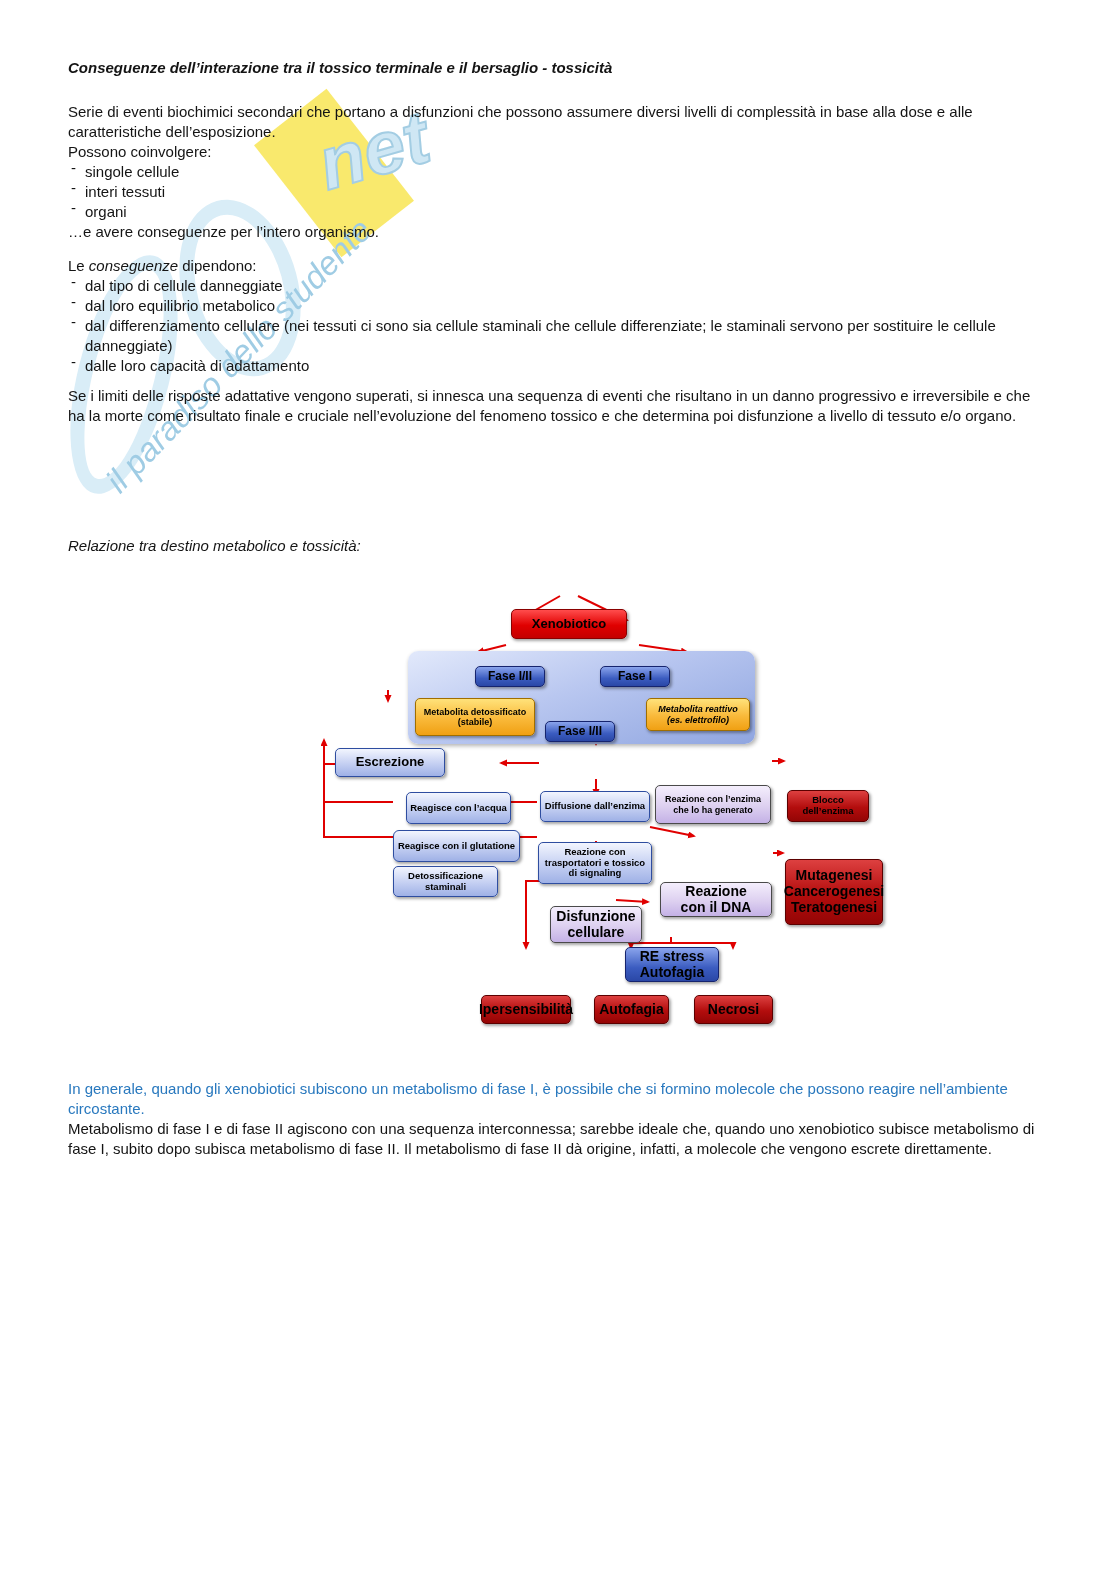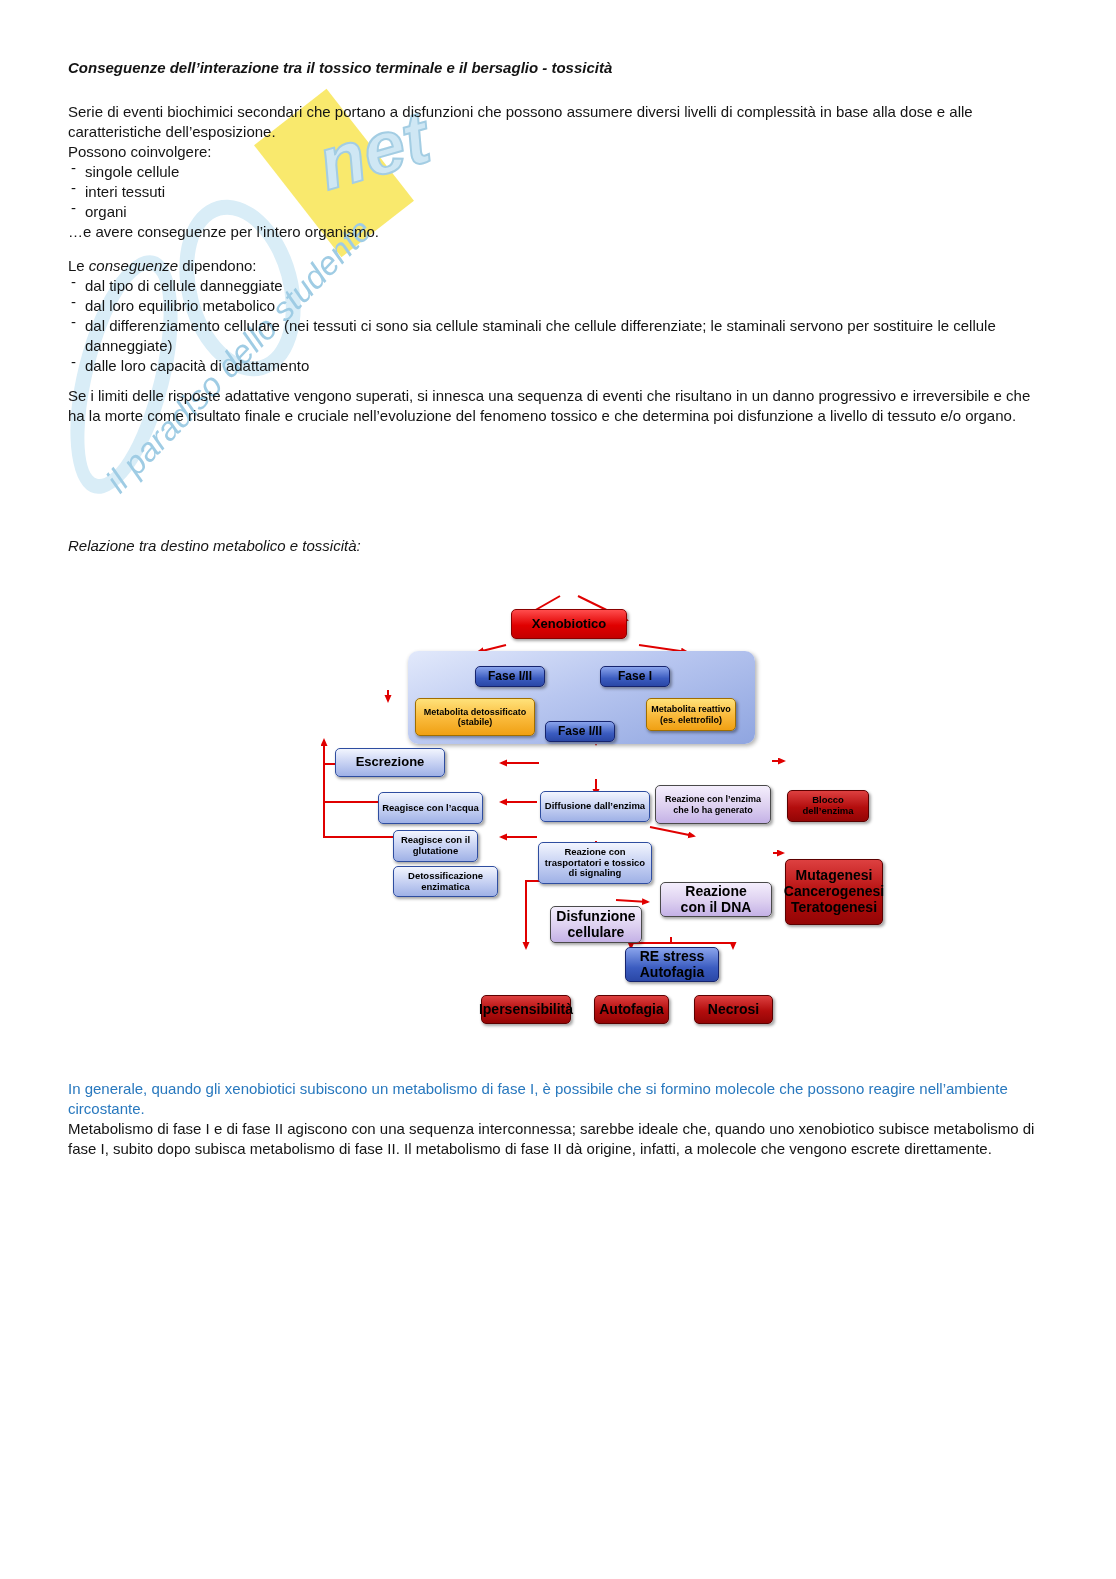--- a/index.html
+++ b/index.html
@@ -120,30 +120,30 @@
     </g>
   </svg>
 
   <div>
     <div class="node box-panel" style="left:408px;top:607px;width:347px;min-height:93px;z-index:2;"></div>
 
     <div class="node box-red" style="left:511px;top:565px;width:116px;min-height:30px;">Xenobiotico</div>
     <div class="node box-blue" style="left:475px;top:622px;width:70px;min-height:21px;">Fase I/II</div>
     <div class="node box-blue" style="left:600px;top:622px;width:70px;min-height:21px;">Fase I</div>
     <div class="node box-orange" style="left:415px;top:654px;width:120px;min-height:38px;">Metabolita detossificato (stabile)</div>
-    <div class="node box-orange" style="left:646px;top:654px;width:90px;min-height:33px;">Metabolita reattivo (es. elettrofilo)</div>
+    <div class="node box-orange" style="left:646px;top:654px;width:104px;min-height:33px;font-style:italic;">Metabolita reattivo (es. elettrofilo)</div>
     <div class="node box-blue" style="left:545px;top:677px;width:70px;min-height:21px;">Fase I/II</div>
     <div class="node box-lightblue fs13" style="left:335px;top:704px;width:110px;min-height:29px;">Escrezione</div>
-    <div class="node box-lightblue" style="left:378px;top:748px;width:105px;min-height:32px;">Reagisce con l’acqua</div>
+    <div class="node box-lightblue" style="left:406px;top:748px;width:105px;min-height:32px;">Reagisce con l’acqua</div>
     <div class="node box-lightblue" style="left:540px;top:747px;width:110px;min-height:31px;">Diffusione dall’enzima</div>
     <div class="node box-purple" style="left:655px;top:741px;width:116px;min-height:39px;">Reazione con l’enzima che lo ha generato</div>
     <div class="node box-darkred" style="left:787px;top:746px;width:82px;min-height:32px;">Blocco dell’enzima</div>
-    <div class="node box-lightblue" style="left:393px;top:786px;width:85px;min-height:32px;">Reagisce con il glutatione</div>
+    <div class="node box-lightblue" style="left:393px;top:786px;width:127px;min-height:32px;border-radius:6px;">Reagisce con il glutatione</div>
     <div class="node box-lightblue" style="left:538px;top:798px;width:114px;min-height:42px;">Reazione con trasportatori e tossico di signaling</div>
-    <div class="node box-lightblue" style="left:393px;top:822px;width:105px;min-height:31px;">Detossificazione enzimatica</div>
+    <div class="node box-lightblue" style="left:393px;top:822px;width:105px;min-height:31px;">Detossificazione staminali</div>
     <div class="node box-purple fs10" style="left:660px;top:838px;width:112px;min-height:31px;padding:1px 12px;">Reazione con il DNA</div>
     <div class="node box-darkred fs10" style="left:785px;top:815px;width:98px;min-height:66px;">Mutagenesi Cancerogenesi Teratogenesi</div>
     <div class="node box-purple fs10" style="left:550px;top:862px;width:92px;min-height:37px;">Disfunzione cellulare</div>
     <div class="node box-blue fs10" style="left:625px;top:903px;width:94px;min-height:33px;">RE stress Autofagia</div>
     <div class="node box-darkred fs10" style="left:481px;top:951px;width:90px;min-height:29px;">Ipersensibilità</div>
     <div class="node box-darkred fs10" style="left:594px;top:951px;width:75px;min-height:29px;">Autofagia</div>
     <div class="node box-darkred fs10" style="left:694px;top:951px;width:79px;min-height:29px;">Necrosi</div>
   </div>
 
   <div class="tblock" style="top:1052px;margin-top:27px;">

